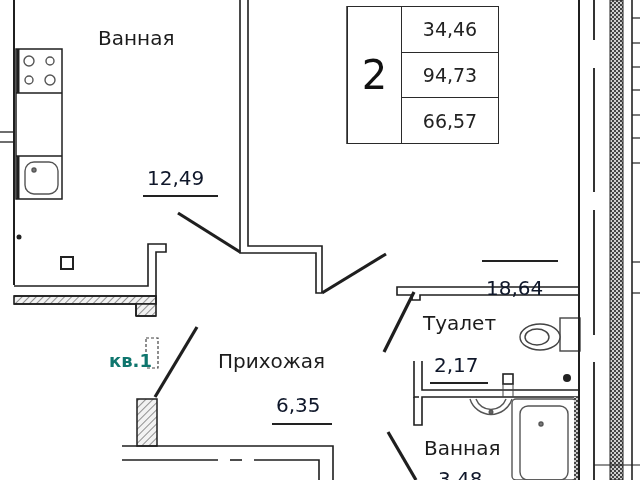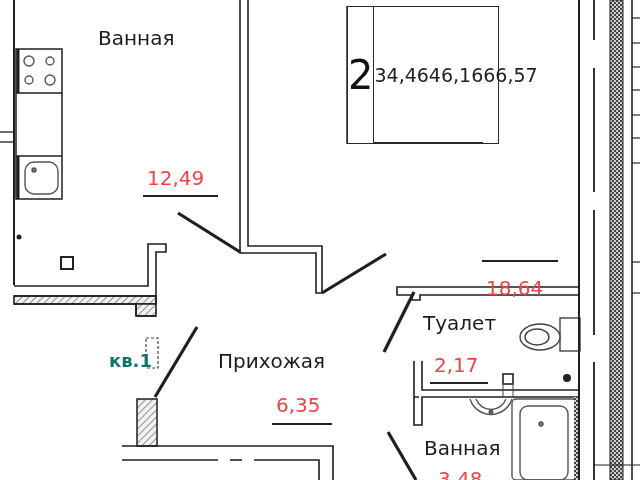--- a/index.html
+++ b/index.html
@@ -3,32 +3,32 @@
 <meta charset="utf-8">
 <style>
   html, body { margin: 0; padding: 0; }
   body {
     width: 640px; height: 480px; overflow: hidden; background: #ffffff;
     position: relative; font-family: "DejaVu Sans", "Liberation Sans", sans-serif; color: #1a1a1a;
   }
   svg.plan { position: absolute; left: 0; top: 0; }
   .lbl { position: absolute; white-space: nowrap; line-height: 1; }
   .room-name { font-size: 20px; color: #1c1c1c; }
-  .room-area { font-size: 20px; color: #ef4444; }
+  .room-area { font-size: 20px; color: #0f172a; }
   .area-line { position: absolute; height: 2px; background: #222; }
   .apt-label { font-size: 18px; font-weight: bold; color: #0f766e; }
   .sum-box {
     position: absolute; left: 347px; top: 6px; width: 152px; height: 138px;
     border: 1.5px solid #2a2a2a; box-sizing: border-box; display: flex;
   }
   .sum-rooms {
     width: 53px; border-right: 1.5px solid #2a2a2a; display: flex; align-items: center; justify-content: center;
     font-size: 40px; color: #111;
   }
-  .sum-list { flex: 1; display: flex; flex-direction: row; }
+  .sum-list { flex: 1; display: flex; flex-direction: column; }
   .sum-row {
     flex: 1; border-bottom: 1.5px solid #2a2a2a; display: flex; align-items: center; justify-content: center;
     font-size: 19px; color: #222;
   }
   .sum-row:last-child { border-bottom: none; text-align: center; }
 </style>
 </head>
 <body>
 
 <svg class="plan" width="640" height="480" viewBox="0 0 640 480" xmlns="http://www.w3.org/2000/svg">
@@ -173,16 +173,16 @@
 
 <div class="lbl room-name" style="left:406px; top:438px;margin-left:18px;">Ванная</div>
 <div class="lbl room-area" style="left:438px; top:469px;">3,48</div>
 
 <div class="lbl apt-label" style="left:109px; top:352px;">кв.1</div>
 
 <div class="sum-box">
   <div class="sum-rooms">2</div>
   <div class="sum-list">
     <div class="sum-row">34,46</div>
-    <div class="sum-row">46,16</div>
+    <div class="sum-row">94,73</div>
     <div class="sum-row">66,57</div>
   </div>
 </div>
 
 </body></html>

